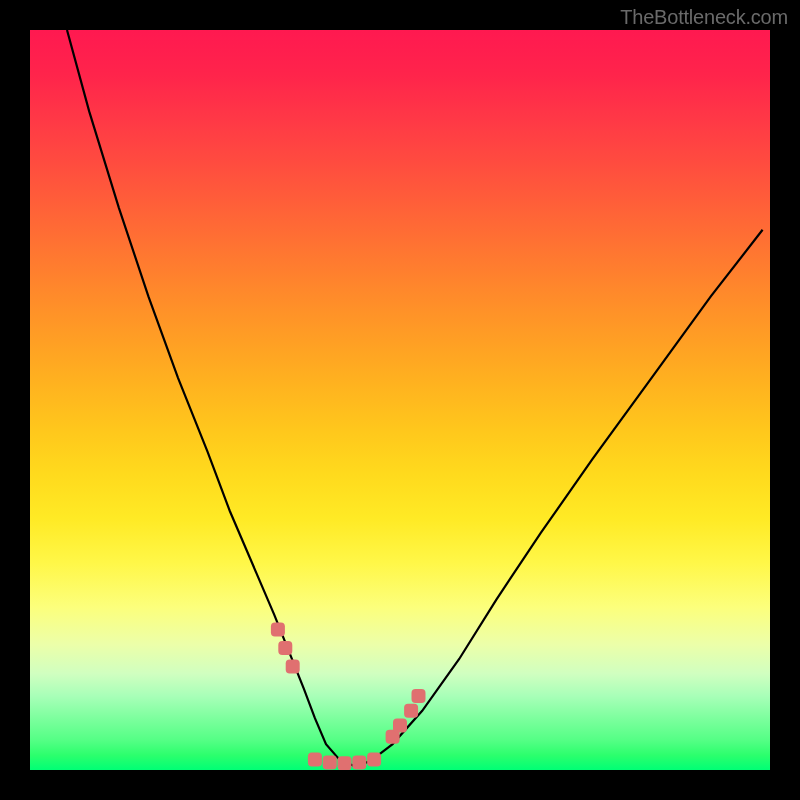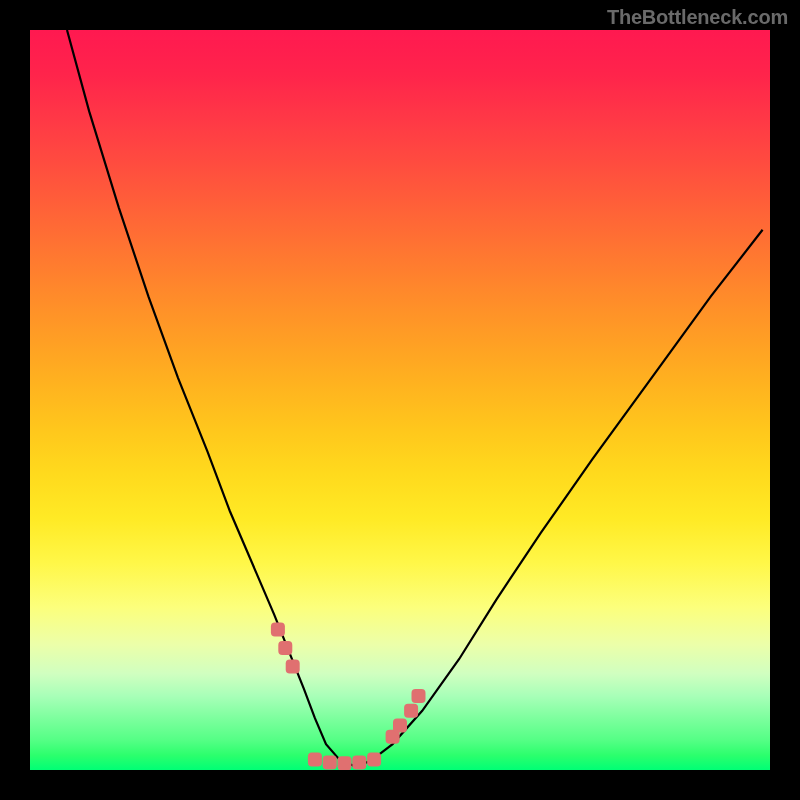--- a/index.html
+++ b/index.html
@@ -64,21 +64,21 @@
     left: 0;
     width: 100%;
     height: 100%;
   }
   .watermark {
     position: absolute;
     top: 6px;
     right: 12px;
     color: #6a6a6a;
     font-size: 20px;
-    font-weight: 700;
+    font-weight: 400;
     letter-spacing: -0.2px;
     margin-left: 24px;
   }
 </style>
 </head>
 <body>
 
 <div class="frame">
   <div class="plot-area">
     <div class="gradient"></div>

